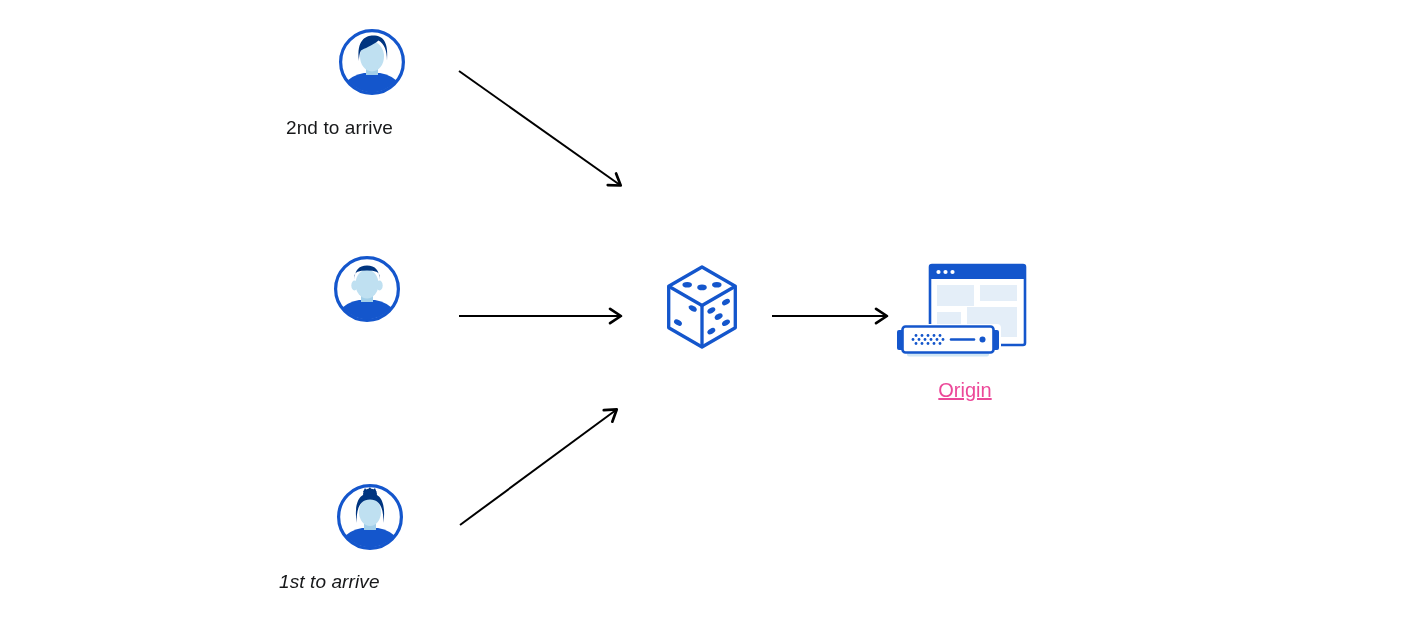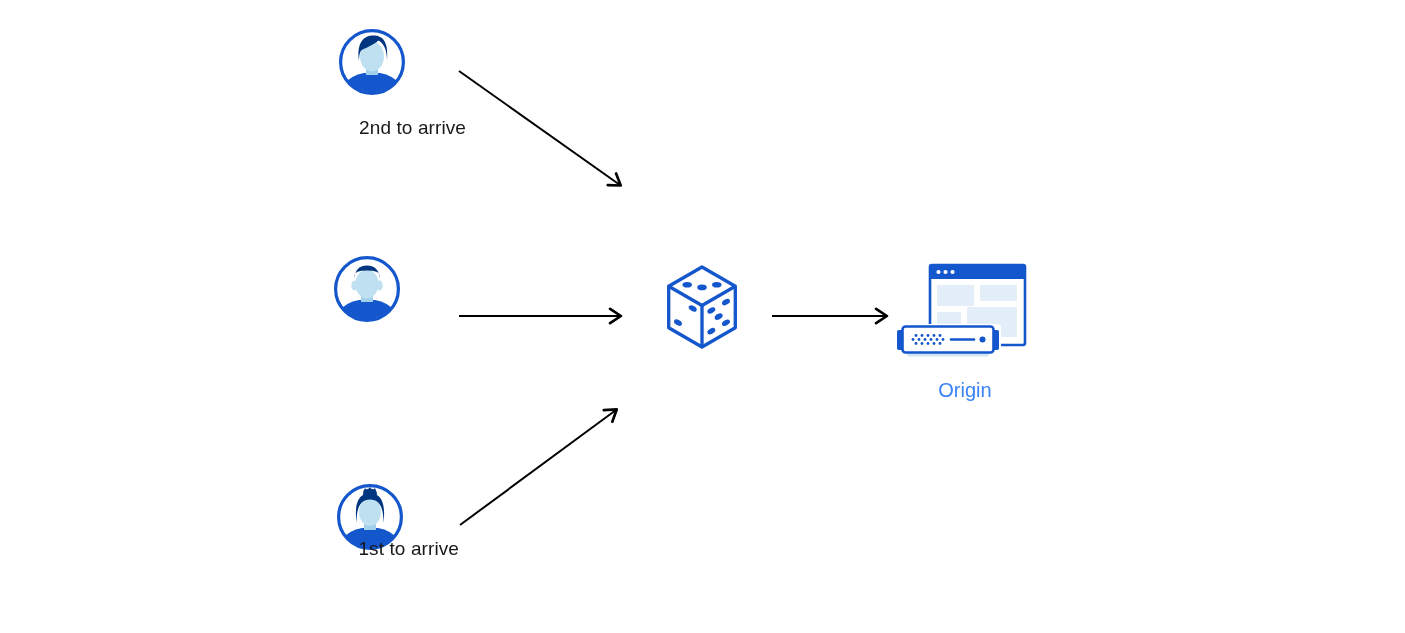--- a/index.html
+++ b/index.html
@@ -12,31 +12,32 @@
     position: relative;
     width: 1405px;
     height: 633px;
     background: #ffffff;
     overflow: hidden;
   }
   .abs { position: absolute; }
   .node-label {
     position: absolute;
     width: 180px;
-    text-align: right;
+    text-align: left;
     font-size: 19px;
     color: #17181a;
     letter-spacing: 0.1px;
   }
   .origin-label {
     position: absolute;
     width: 140px;
     text-align: center;
     font-size: 20px;
-    color: #3b82f6;
+    color: #ec4899;
+    text-decoration: underline;
   }
   svg { display: block; }
 </style>
 </head>
 <body>
 
 <div class="canvas">
 
   <svg class="abs" style="left:0;top:0;" width="1405" height="633" viewBox="0 0 1405 633">
     <defs>
@@ -96,21 +97,21 @@
     <g clip-path="url(#av3)">
       <path d="M2,68 L2,60 Q13,46.5 26,45 L42,45 Q55,46.5 66,60 L66,68 Z" fill="#1456cc"></path>
       <path d="M28,33 h12 v14 h-12 z" fill="#a2cfe9"></path>
       <path d="M27,9 l2,-4 2,3 3,-4 2,4 3,-3 1.5,4 z" fill="#003580"></path>
       <ellipse cx="34" cy="11" rx="7" ry="5.5" fill="#003580"></ellipse>
       <ellipse cx="34" cy="29" rx="11" ry="14" fill="#bfe0f1"></ellipse>
       <path d="M20.5,40 C17.5,15 26,10.5 34,10.5 C42,10.5 50.5,15 47.5,40
                C47.5,25 44,16.5 34,16.5 C24,16.5 20.5,25 20.5,40 Z" fill="#003580"></path>
     </g>
   </svg>
-  <div class="node-label" style="left:279px;top:538px;">1st to arrive</div>
+  <div class="node-label" style="left:279px;top:571px;font-style:italic;">1st to arrive</div>
 
   <svg class="abs" style="left:665px;top:264px;" width="74" height="86" viewBox="0 0 100 116">
     <g stroke="#1456cc" stroke-width="4.5" stroke-linejoin="round" fill="#ffffff">
       <path d="M50,4 L95,30 L95,86 L50,112 L5,86 L5,30 Z"></path>
       <path d="M5,30 L50,56 L95,30"></path>
       <path d="M50,56 L50,112"></path>
     </g>
     <g fill="#1456cc">
 
       <ellipse cx="30" cy="28" rx="6.4" ry="3.8"></ellipse>

